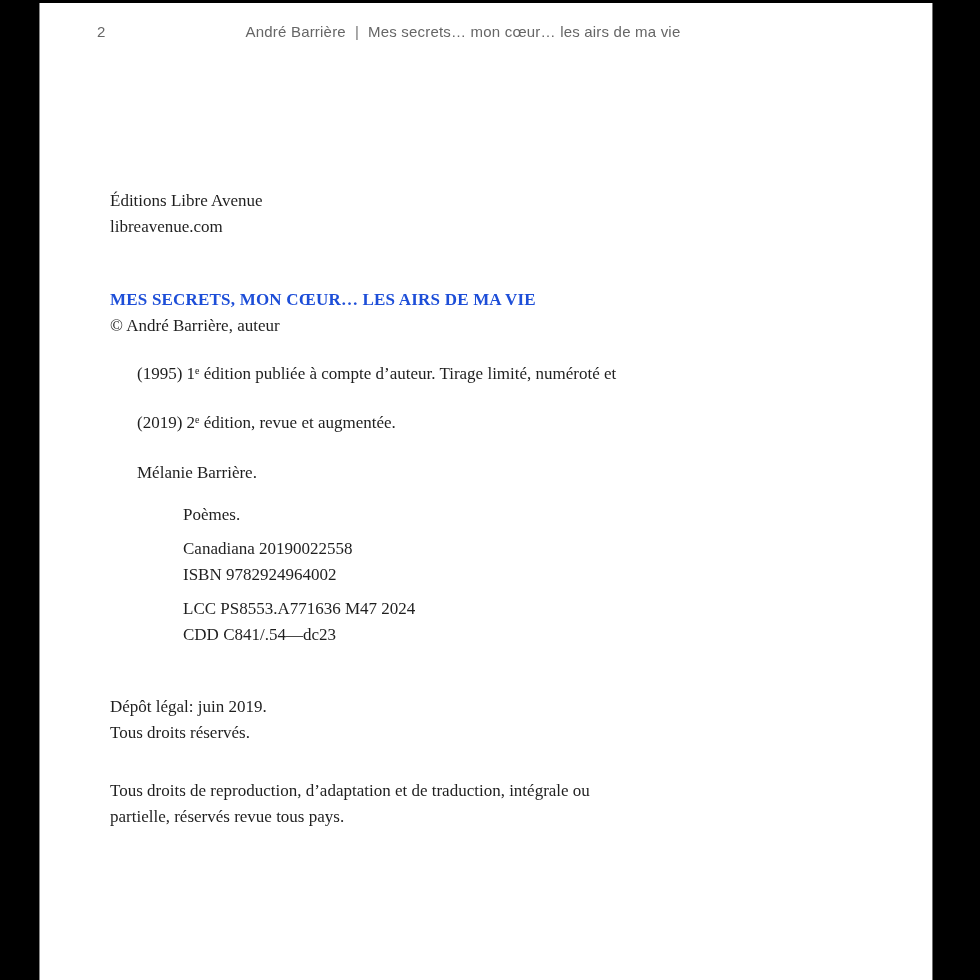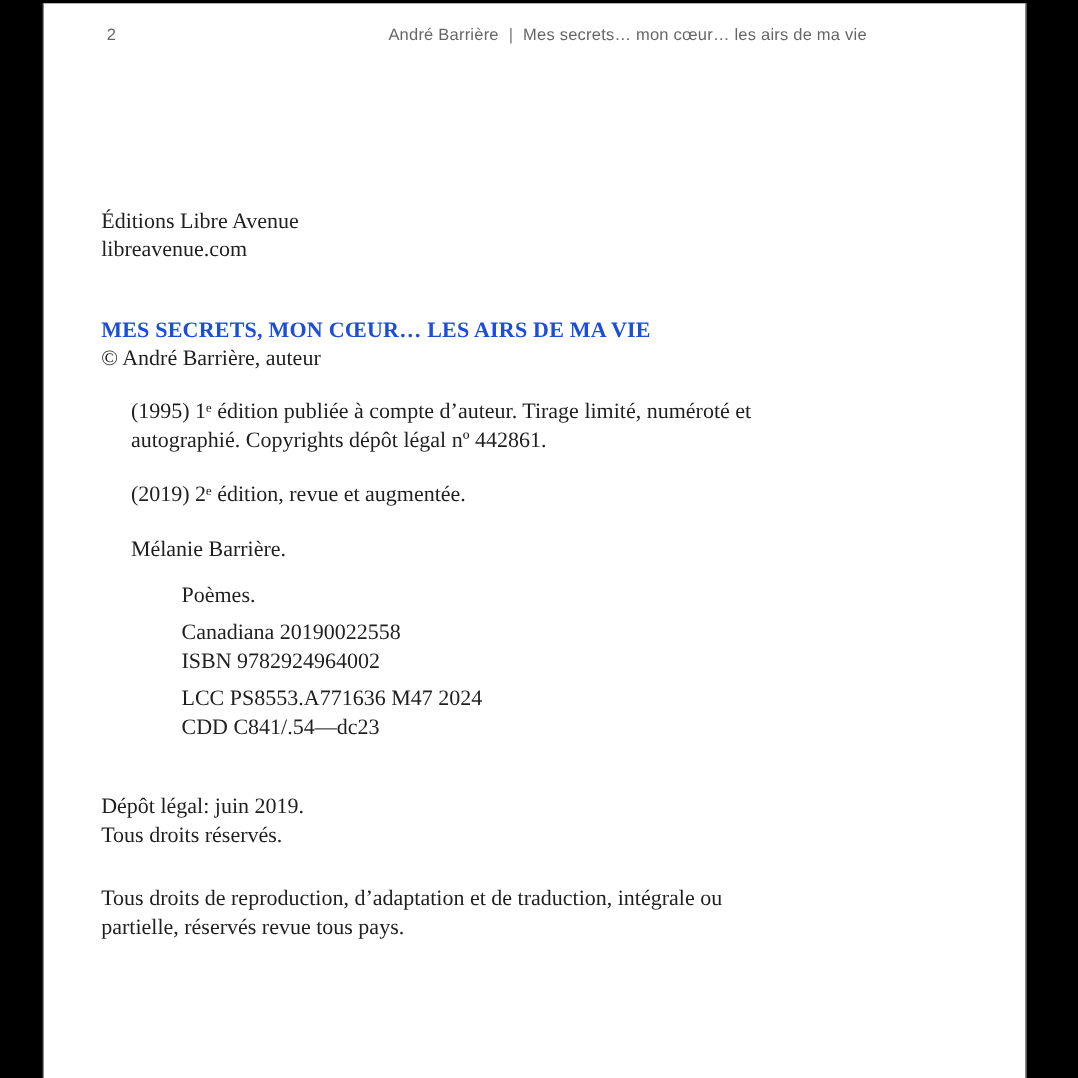--- a/index.html
+++ b/index.html
@@ -39,34 +39,34 @@
     color: #666;
   }
   .page-num {
     position: absolute;
     left: 57px;
     top: 20px;
   }
   .rh-title {
     margin-left: 98px;
     width: 650px;
-    text-align: right;
+    text-align: center;
     letter-spacing: 0.2px;
     white-space: nowrap;
   }
   .rh-sep {
     display: inline-block;
     margin: 0 9px;
     color: #777;
   }
   
   .content {
-    margin-left: 52px;
+    margin-left: 70px;
     width: 670px;
-    font-size: 20px;
+    font-size: 17px;
     line-height: 26px;
   }
   .publisher-block { margin-top: 125px; }
   .title-block    { margin-top: 47px; }
   .book-title-line {
     font-weight: 700;
     letter-spacing: 0.2px;
     color: #1d4ed8;
   }
   .para-indent { margin-left: 27px; }
@@ -104,21 +104,20 @@
         <div>libreavenue.com</div>
       </div>
 
       <div class="title-block">
         <div class="book-title-line">MES SECRETS, MON CŒUR… LES AIRS DE MA VIE</div>
         <div>© André Barrière, auteur</div>
       </div>
 
       <div class="para-indent edition-1995">
         <div>(1995) 1ᵉ édition publiée à compte d’auteur. Tirage limité, numéroté et</div>
-        <div>autographié. Copyrights dépôt légal nº 442861.</div>
       </div>
 
       <div class="para-indent edition-2019">
         <div>(2019) 2ᵉ édition, revue et augmentée.</div>
       </div>
 
       <div class="para-indent illustrations">
         <div>Mélanie Barrière.</div>
       </div>
 

